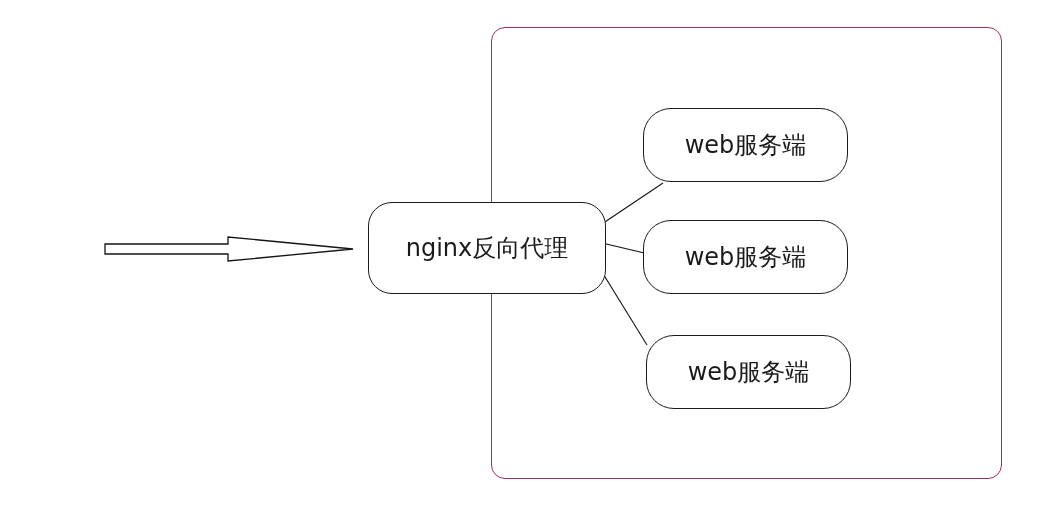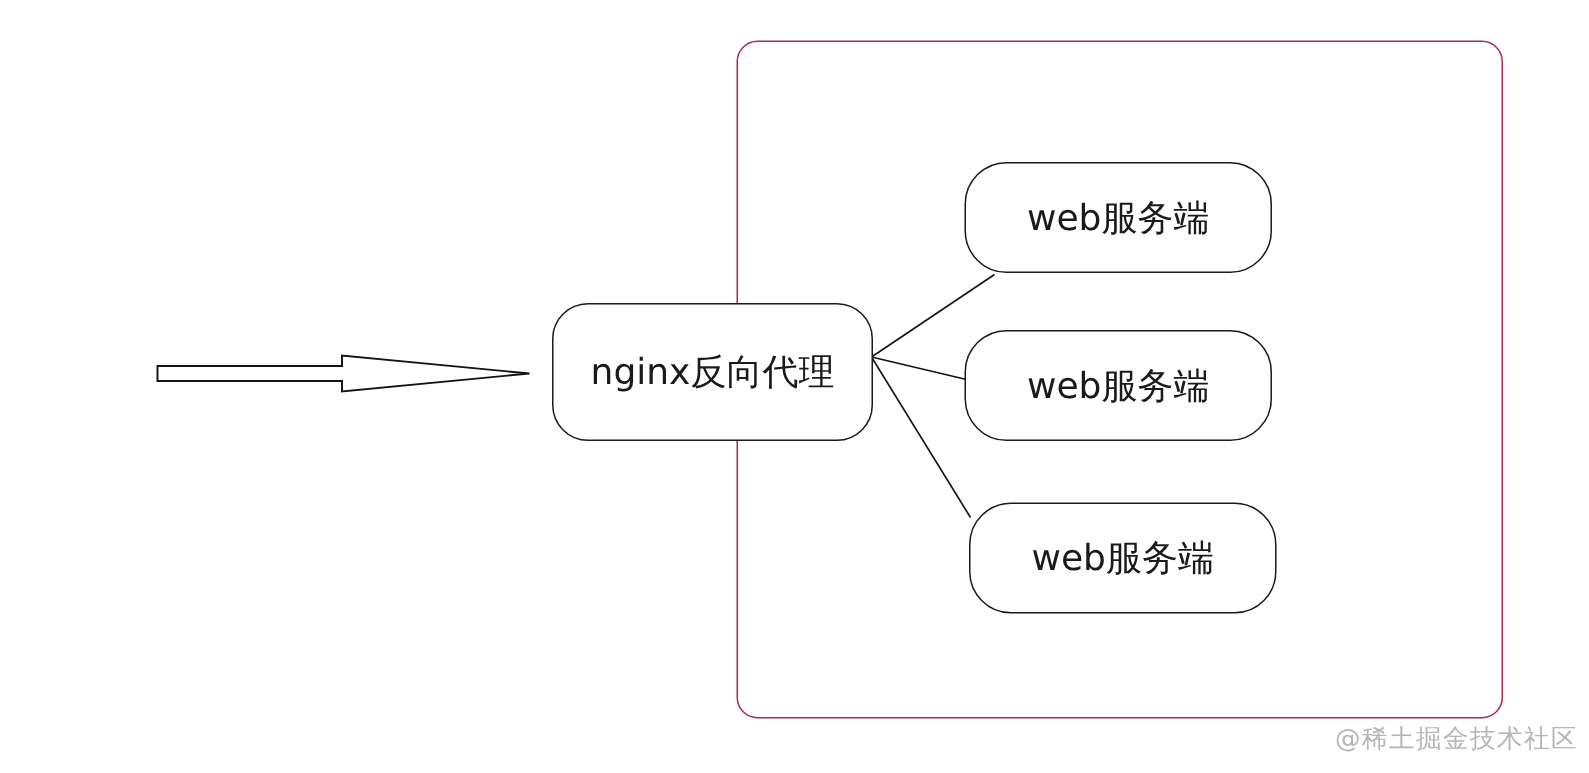--- a/index.html
+++ b/index.html
@@ -48,21 +48,21 @@
     align-items: center;
     justify-content: center;
     text-align: center;
     font-size: 24px;
     color: var(--text-color);
     z-index: 2;
   }
   .node-proxy {
     left: 368px;
     top: 202px;
-    width: 214px;
+    width: 238px;
     height: 92px;
     border-radius: 24px;
     line-height: 38px;
   }
   .node-web {
     width: 205px;
     height: 74px;
     border-radius: 28px;
   }
   .node-web-1 { left: 643px; top: 108px; }
@@ -100,15 +100,14 @@
   <div class="node node-web node-web-1">
     <span>web服务端</span>
   </div>
   <div class="node node-web node-web-2">
     <span>web服务端</span>
   </div>
   <div class="node node-web node-web-3">
     <span>web服务端</span>
   </div>
 
-  <div class="watermark">@稀土掘金技术社区</div>
 
 </div>
 
 </body></html>

